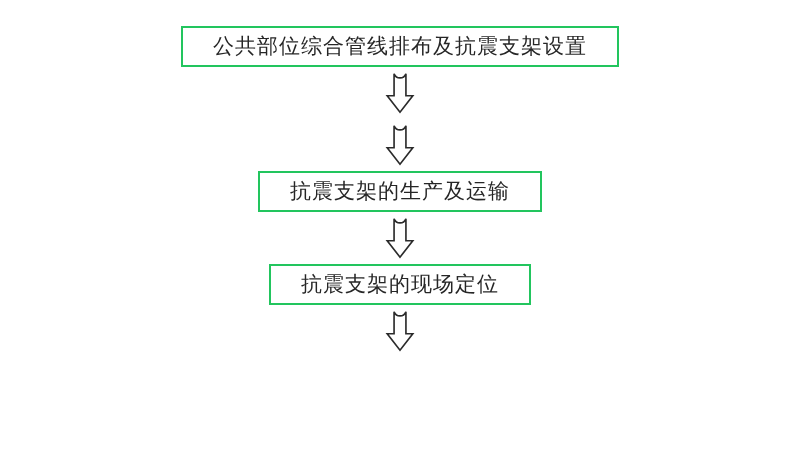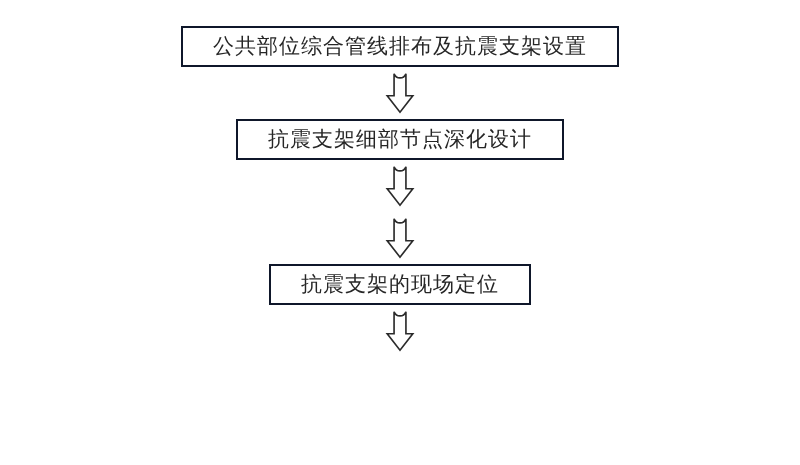--- a/index.html
+++ b/index.html
@@ -18,21 +18,21 @@
   .flowchart {
     width: 800px;
     height: 465px;
     display: flex;
     flex-direction: column;
     align-items: center;
     box-sizing: border-box;
     padding-top: 26px;
   }
   .flow-box {
-    border: 2px solid #0f172a;
+    border: 2px solid #22c55e;
     background: #ffffff;
     color: #262626;
     font-size: 21px;
     line-height: 21px;
     padding: 8px 30px;
     letter-spacing: 1px;
     white-space: nowrap;
     text-align: center;
     box-sizing: content-box;
   }
@@ -48,26 +48,26 @@
 
 <div class="canvas">
   <div class="flowchart">
 
     <div class="flow-box">公共部位综合管线排布及抗震支架设置</div>
 
     <svg class="flow-arrow" viewBox="0 0 34 46" xmlns="http://www.w3.org/2000/svg">
       <path d="M 10.5,2 C 13,8 21,8 23.5,2 L 23.5,26 L 31,26 L 17,44 L 3,26 L 10.5,26 Z" fill="#ffffff" stroke="#2b2b2b" stroke-width="1.8" stroke-linejoin="miter"></path>
     </svg>
 
-    <div class="flow-box">抗震支架细部节点深化设计</div>
 
     <svg class="flow-arrow" viewBox="0 0 34 46" xmlns="http://www.w3.org/2000/svg">
       <path d="M 10.5,2 C 13,8 21,8 23.5,2 L 23.5,26 L 31,26 L 17,44 L 3,26 L 10.5,26 Z" fill="#ffffff" stroke="#2b2b2b" stroke-width="1.8" stroke-linejoin="miter"></path>
     </svg>
 
+    <div class="flow-box">抗震支架的生产及运输</div>
 
     <svg class="flow-arrow" viewBox="0 0 34 46" xmlns="http://www.w3.org/2000/svg">
       <path d="M 10.5,2 C 13,8 21,8 23.5,2 L 23.5,26 L 31,26 L 17,44 L 3,26 L 10.5,26 Z" fill="#ffffff" stroke="#2b2b2b" stroke-width="1.8" stroke-linejoin="miter"></path>
     </svg>
 
     <div class="flow-box">抗震支架的现场定位</div>
 
     <svg class="flow-arrow" viewBox="0 0 34 46" xmlns="http://www.w3.org/2000/svg">
       <path d="M 10.5,2 C 13,8 21,8 23.5,2 L 23.5,26 L 31,26 L 17,44 L 3,26 L 10.5,26 Z" fill="#ffffff" stroke="#2b2b2b" stroke-width="1.8" stroke-linejoin="miter"></path>
     </svg>

